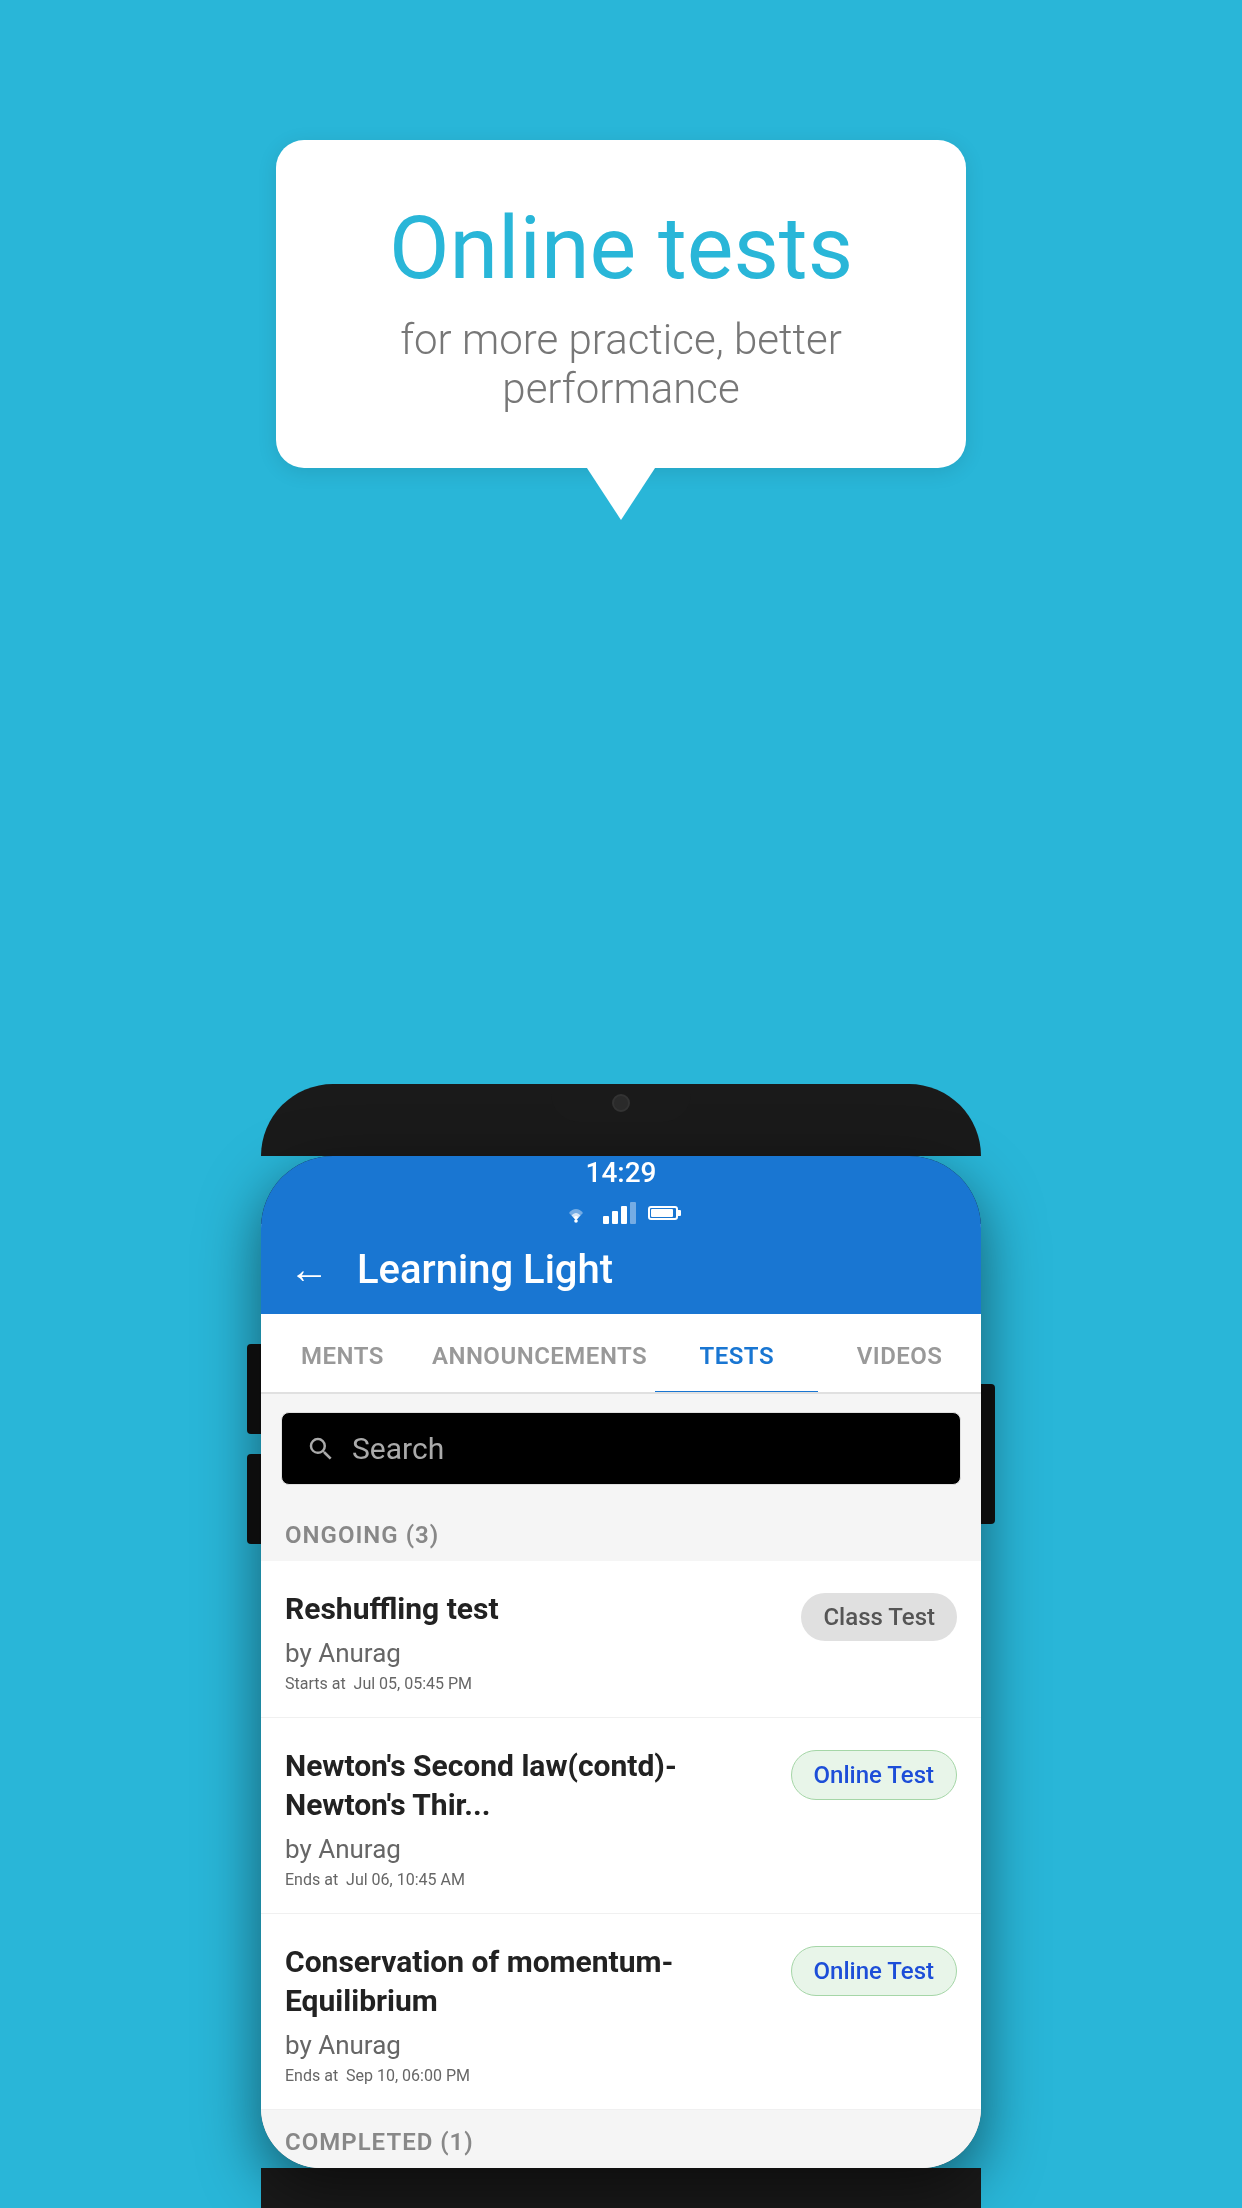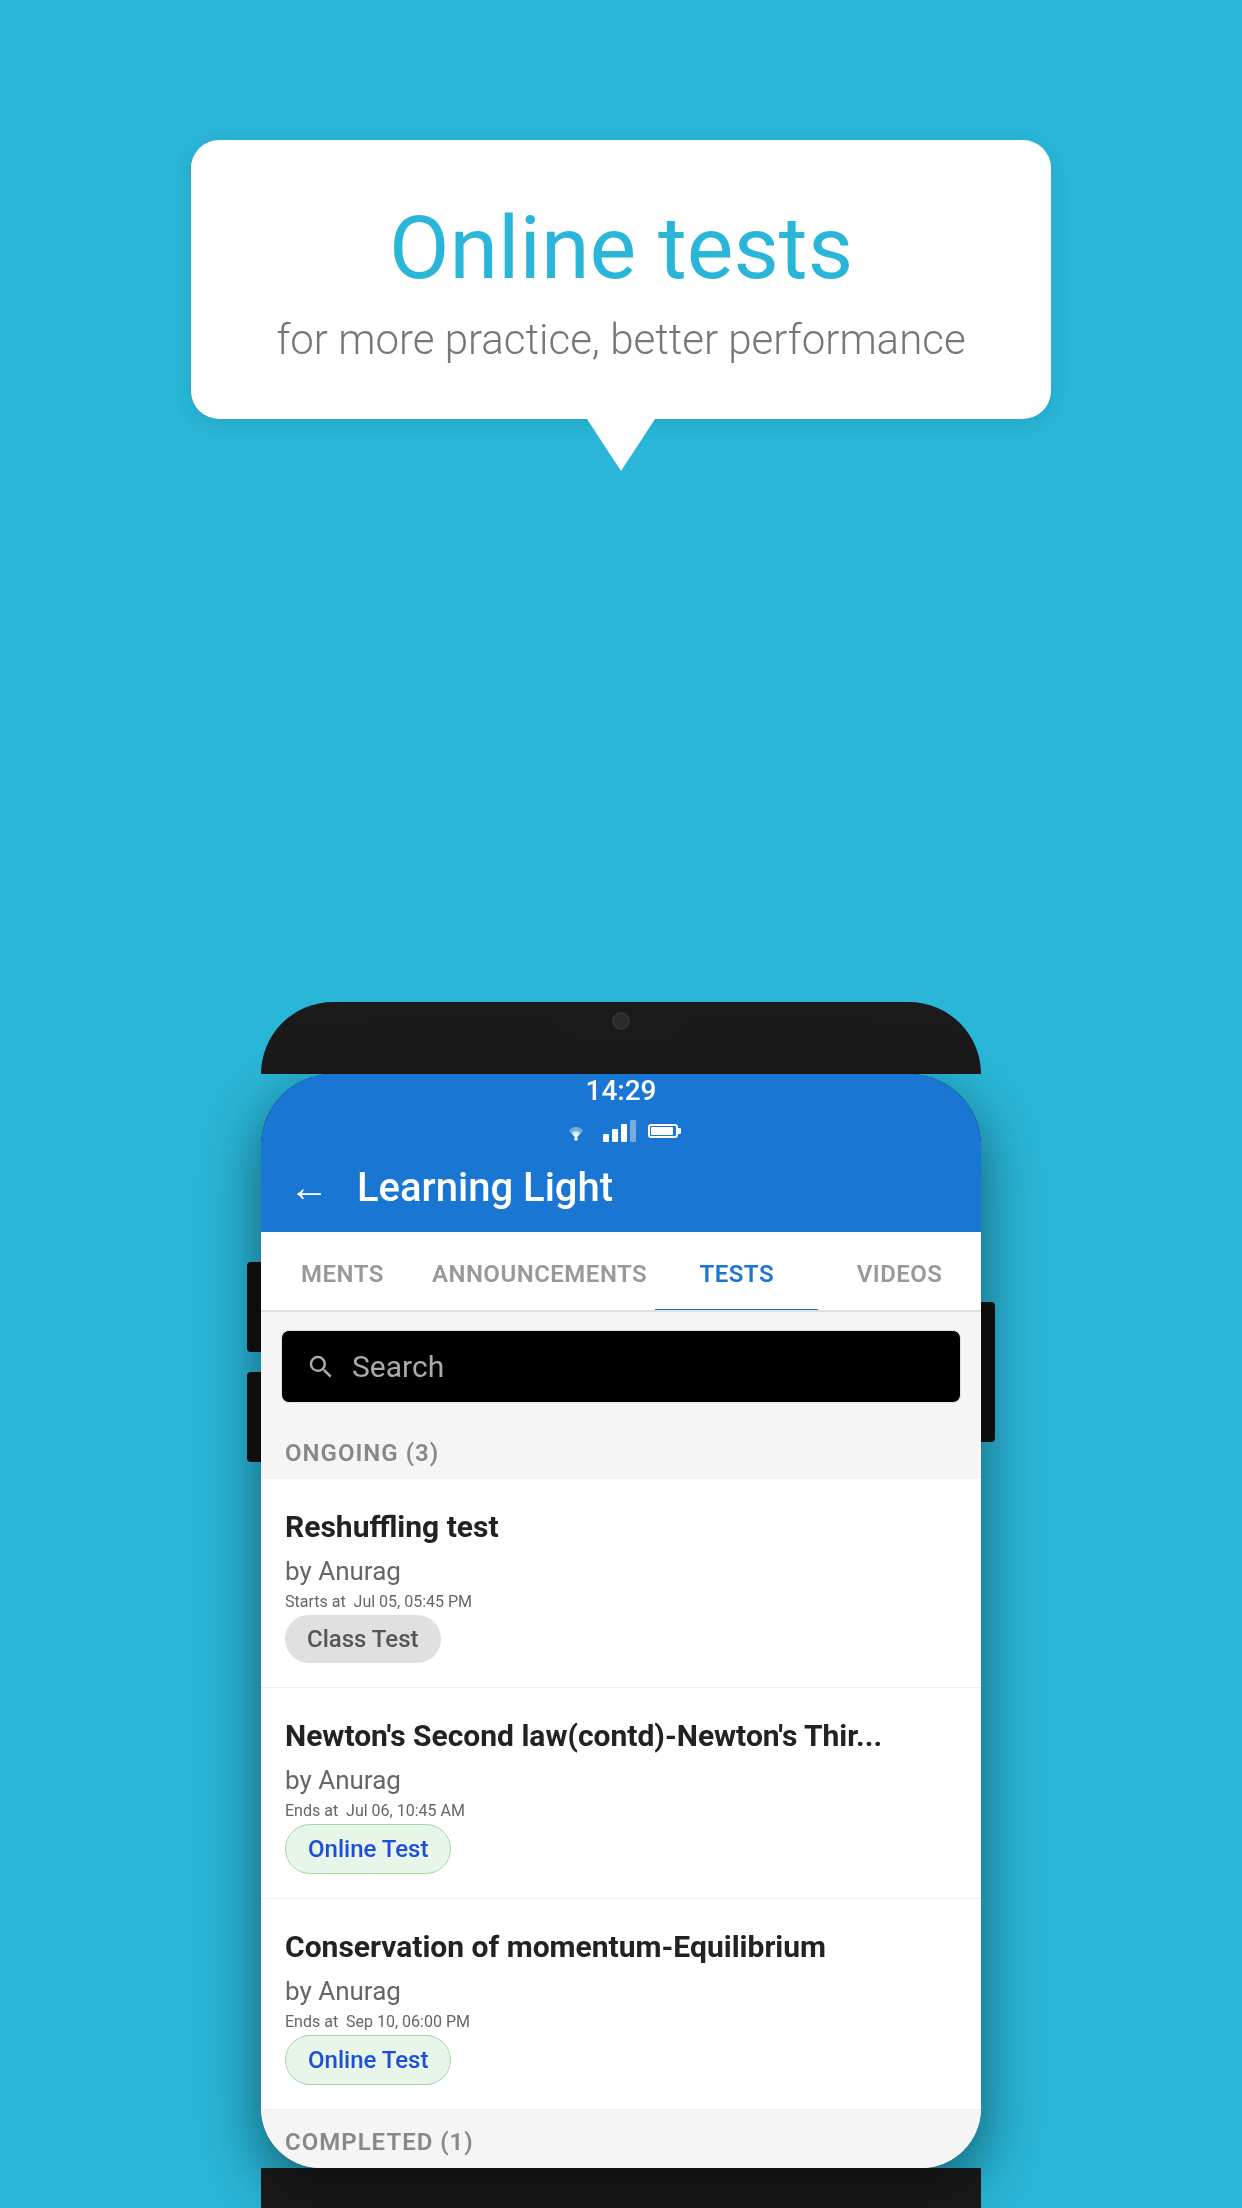--- a/index.html
+++ b/index.html
@@ -13,21 +13,21 @@
       overflow: hidden;
       position: relative;
     }
 
     
     .speech-bubble-area {
       position: absolute;
       top: 140px;
       left: 50%;
       transform: translateX(-50%);
-      width: 860px;
+      width: 690px;
     }
 
     .speech-bubble {
       background: white;
       border-radius: 28px;
       padding: 60px 70px 55px;
       text-align: center;
       box-shadow: 0 4px 20px rgba(0,0,0,0.1);
       position: relative;
     }
@@ -238,21 +238,20 @@
       background: white;
     }
 
     .test-item {
       padding: 28px 24px 24px;
       border-bottom: 1px solid #f0f0f0;
       display: flex;
       justify-content: space-between;
       align-items: flex-start;
       cursor: pointer;
-      flex-direction: column;
     }
 
     .test-info {
       flex: 1;
       padding-right: 16px;
     }
 
     .test-name {
       font-size: 30px;
       font-weight: 700;

